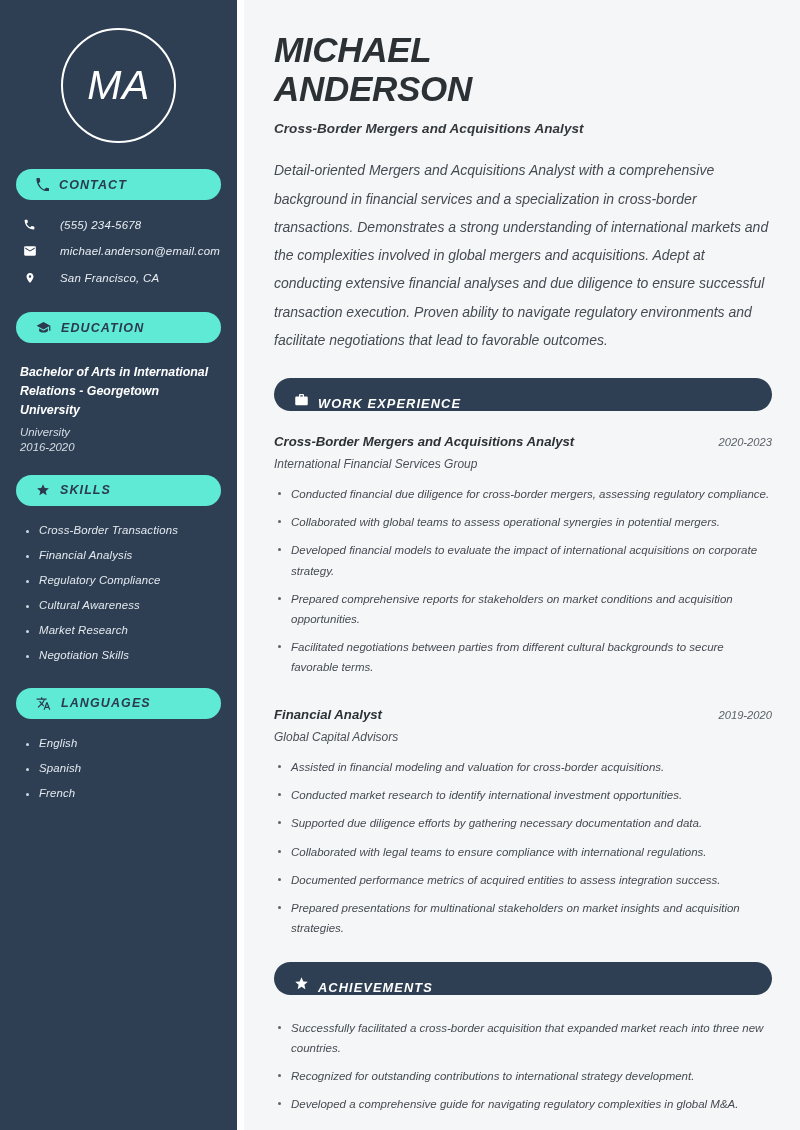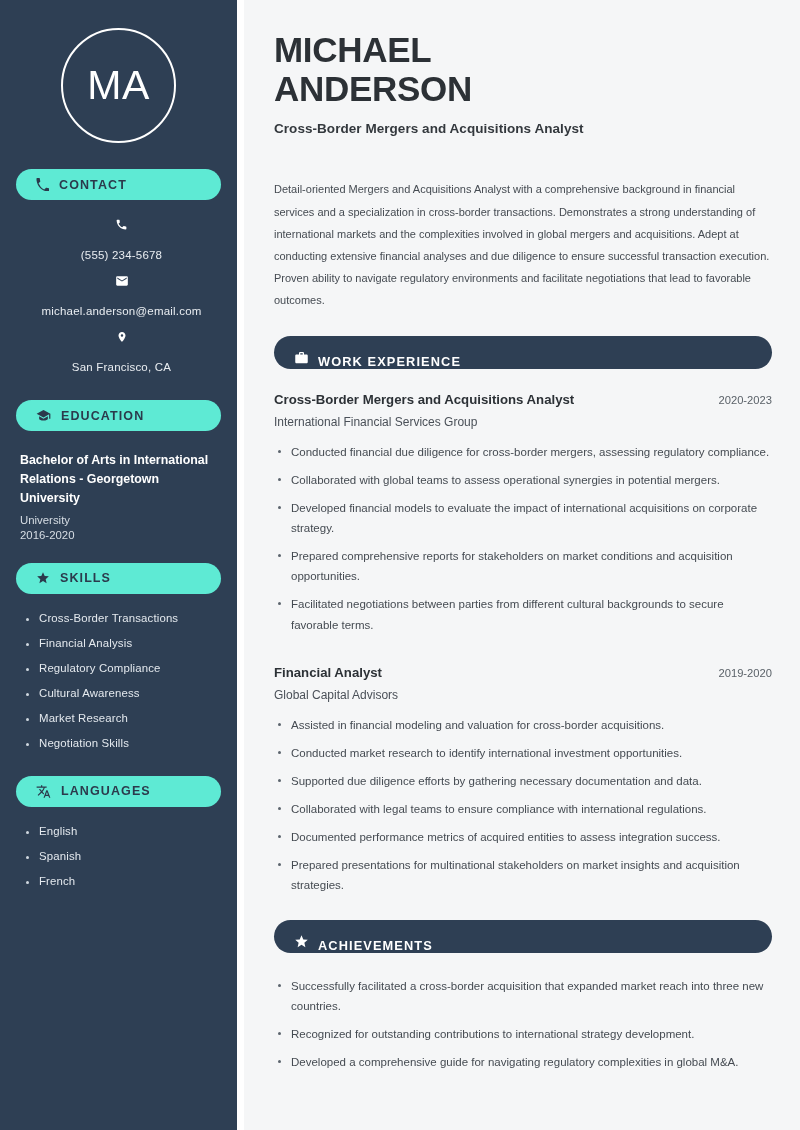--- a/index.html
+++ b/index.html
@@ -2,21 +2,21 @@
 <html><head>
 <meta charset="utf-8">
 <style>
   * { margin:0; padding:0; box-sizing:border-box; }
   html, body {
     width:800px; height:1130px;
     background:#f5f6f7;
     font-family:"Liberation Sans", sans-serif;
     -webkit-font-smoothing:antialiased;
   }
-  .page { position:relative; width:800px; height:909px; display:flex; background:#f5f6f7; }
+  .page { position:relative; width:800px; height:909px; display:flex; background:#f5f6f7;font-style:italic; }
 
   
   .sidebar {
     width:237px; min-width:237px; height:1130px;
     background:#2e3f54; color:#ffffff;
     padding:0 16px; position:relative;
   }
   .sidebar-gap { width:7px; background:#ffffff; height:1130px; }
 
   .avatar-wrap { display:flex; justify-content:center; padding-top:28px; padding-bottom:26px; }
@@ -32,21 +32,21 @@
     border-radius:18px; height:31px;
     display:flex; align-items:center;
     padding:0 20px; gap:10px;
     margin-bottom:14px;
   }
   .pill-label { font-size:12.5px; font-weight:700; letter-spacing:1.1px; }
   .pill .ic { display:flex; align-items:center; }
   .pill .ic svg { display:block; }
 
   .contact-list { padding:4px 0 0 6px; }
-  .contact-row { display:flex; align-items:center; gap:16px; margin-bottom:13px;flex-direction:column; }
+  .contact-row { display:flex; align-items:center; gap:23px; margin-bottom:13px; }
   .contact-row .ic { width:15px; display:flex; justify-content:center; flex:0 0 15px; }
   .contact-text { font-size:11.5px; color:#e9edf1; letter-spacing:0.2px; }
 
   .edu-block { padding:6px 4px 0 4px; }
   .edu-degree { font-size:12.4px; font-weight:700; line-height:1.55; color:#ffffff; }
   .edu-school { font-size:11.4px; color:#d6dde4; margin-top:5px; }
   .edu-dates  { font-size:11.4px; color:#d6dde4; margin-top:3px; }
 
   .side-ul { list-style:none; padding:4px 0 0 8px; }
   .side-ul li {
@@ -58,21 +58,21 @@
     width:3px; height:3px; border-radius:50%; background:#cfd8e0;
   }
   .sp-sm { height:14px; }
   .sp-md { height:22px; }
 
   
   .main { flex:1; padding:30px 28px 14px 30px; background:#f5f6f7; }
   .name { font-size:35px; line-height:1.12; font-weight:700; color:#2c3136; letter-spacing:-0.3px; }
   .title { font-size:13.5px; font-weight:700; color:#33383d; margin-top:13px; letter-spacing:0.05px; }
 
-  .summary { font-size:11px; line-height:2.02; color:#454b52; margin-top:42px; max-width:505px; }
+  .summary { font-size:14px; line-height:2.02; color:#454b52; margin-top:20px; max-width:505px; }
 
   .sec-header {
     background:#2e3f54; color:#ffffff;
     border-radius:19px; height:33px;
     display:flex; align-items:flex-end; gap:9px;
     padding:0 20px; margin:24px 0 23px 0;
   }
   .sec-header .sh-label { font-size:12.8px; font-weight:700; letter-spacing:1.1px; }
 
   .job { margin-bottom:6px; }

